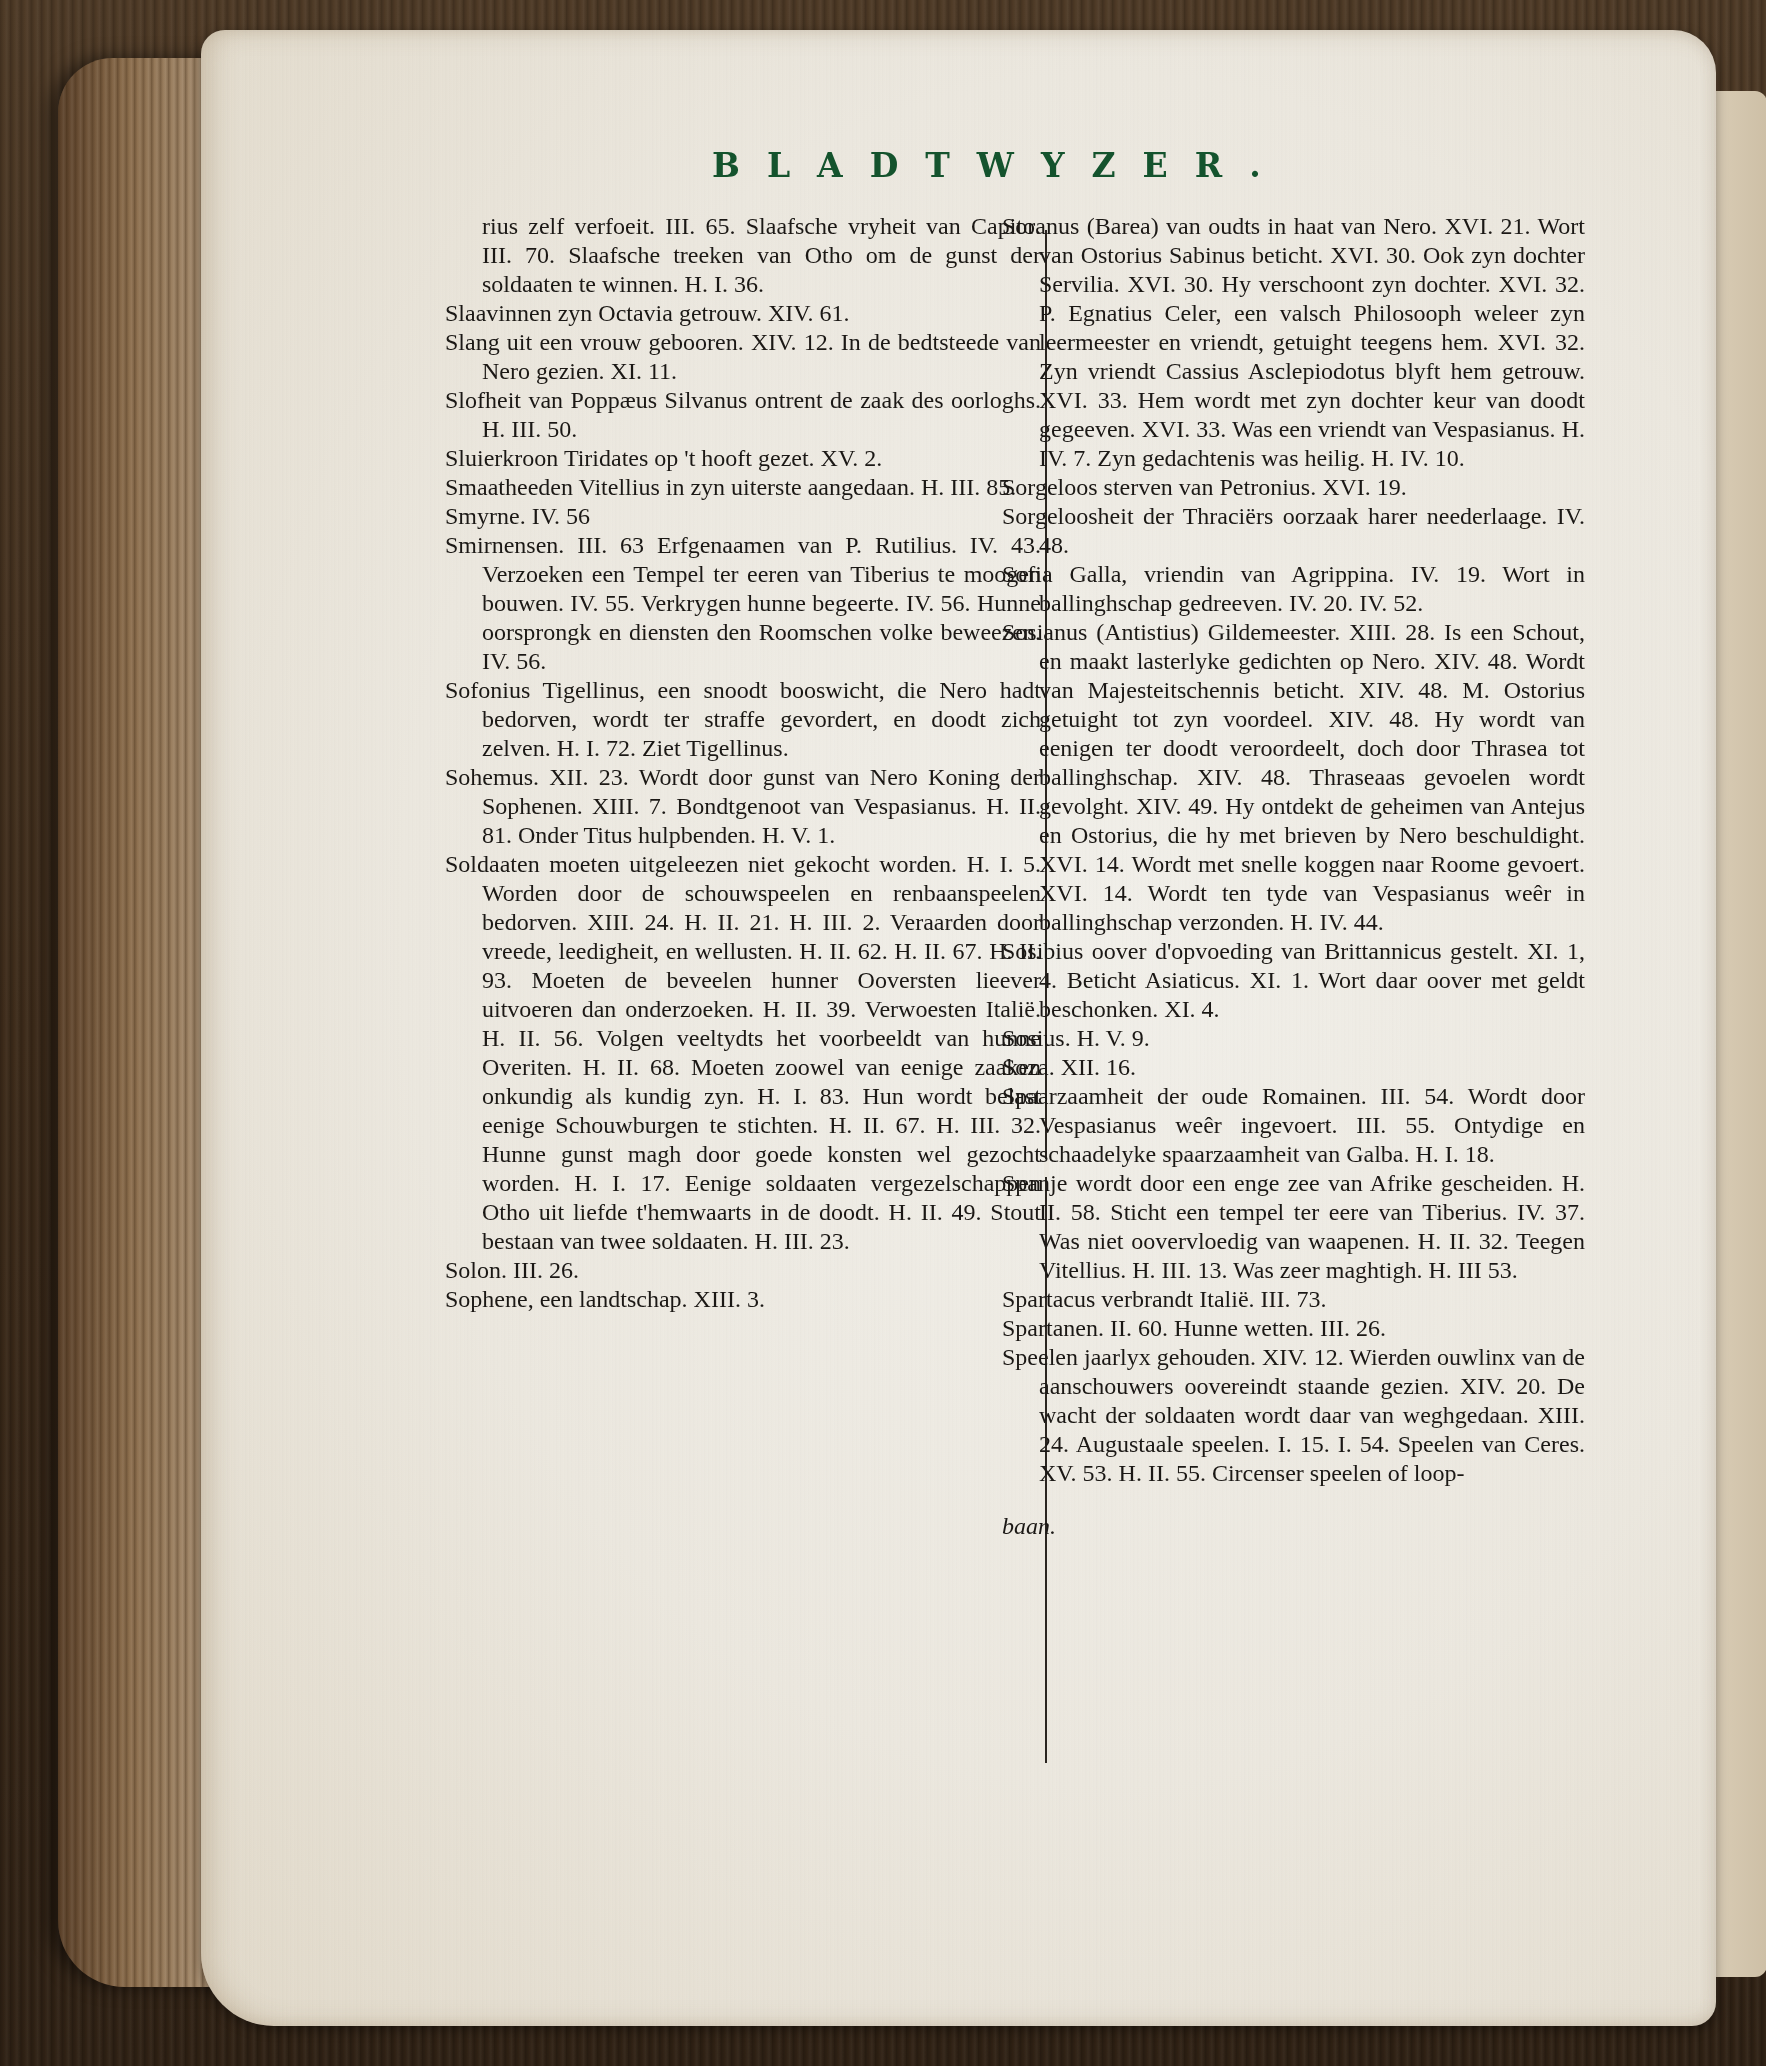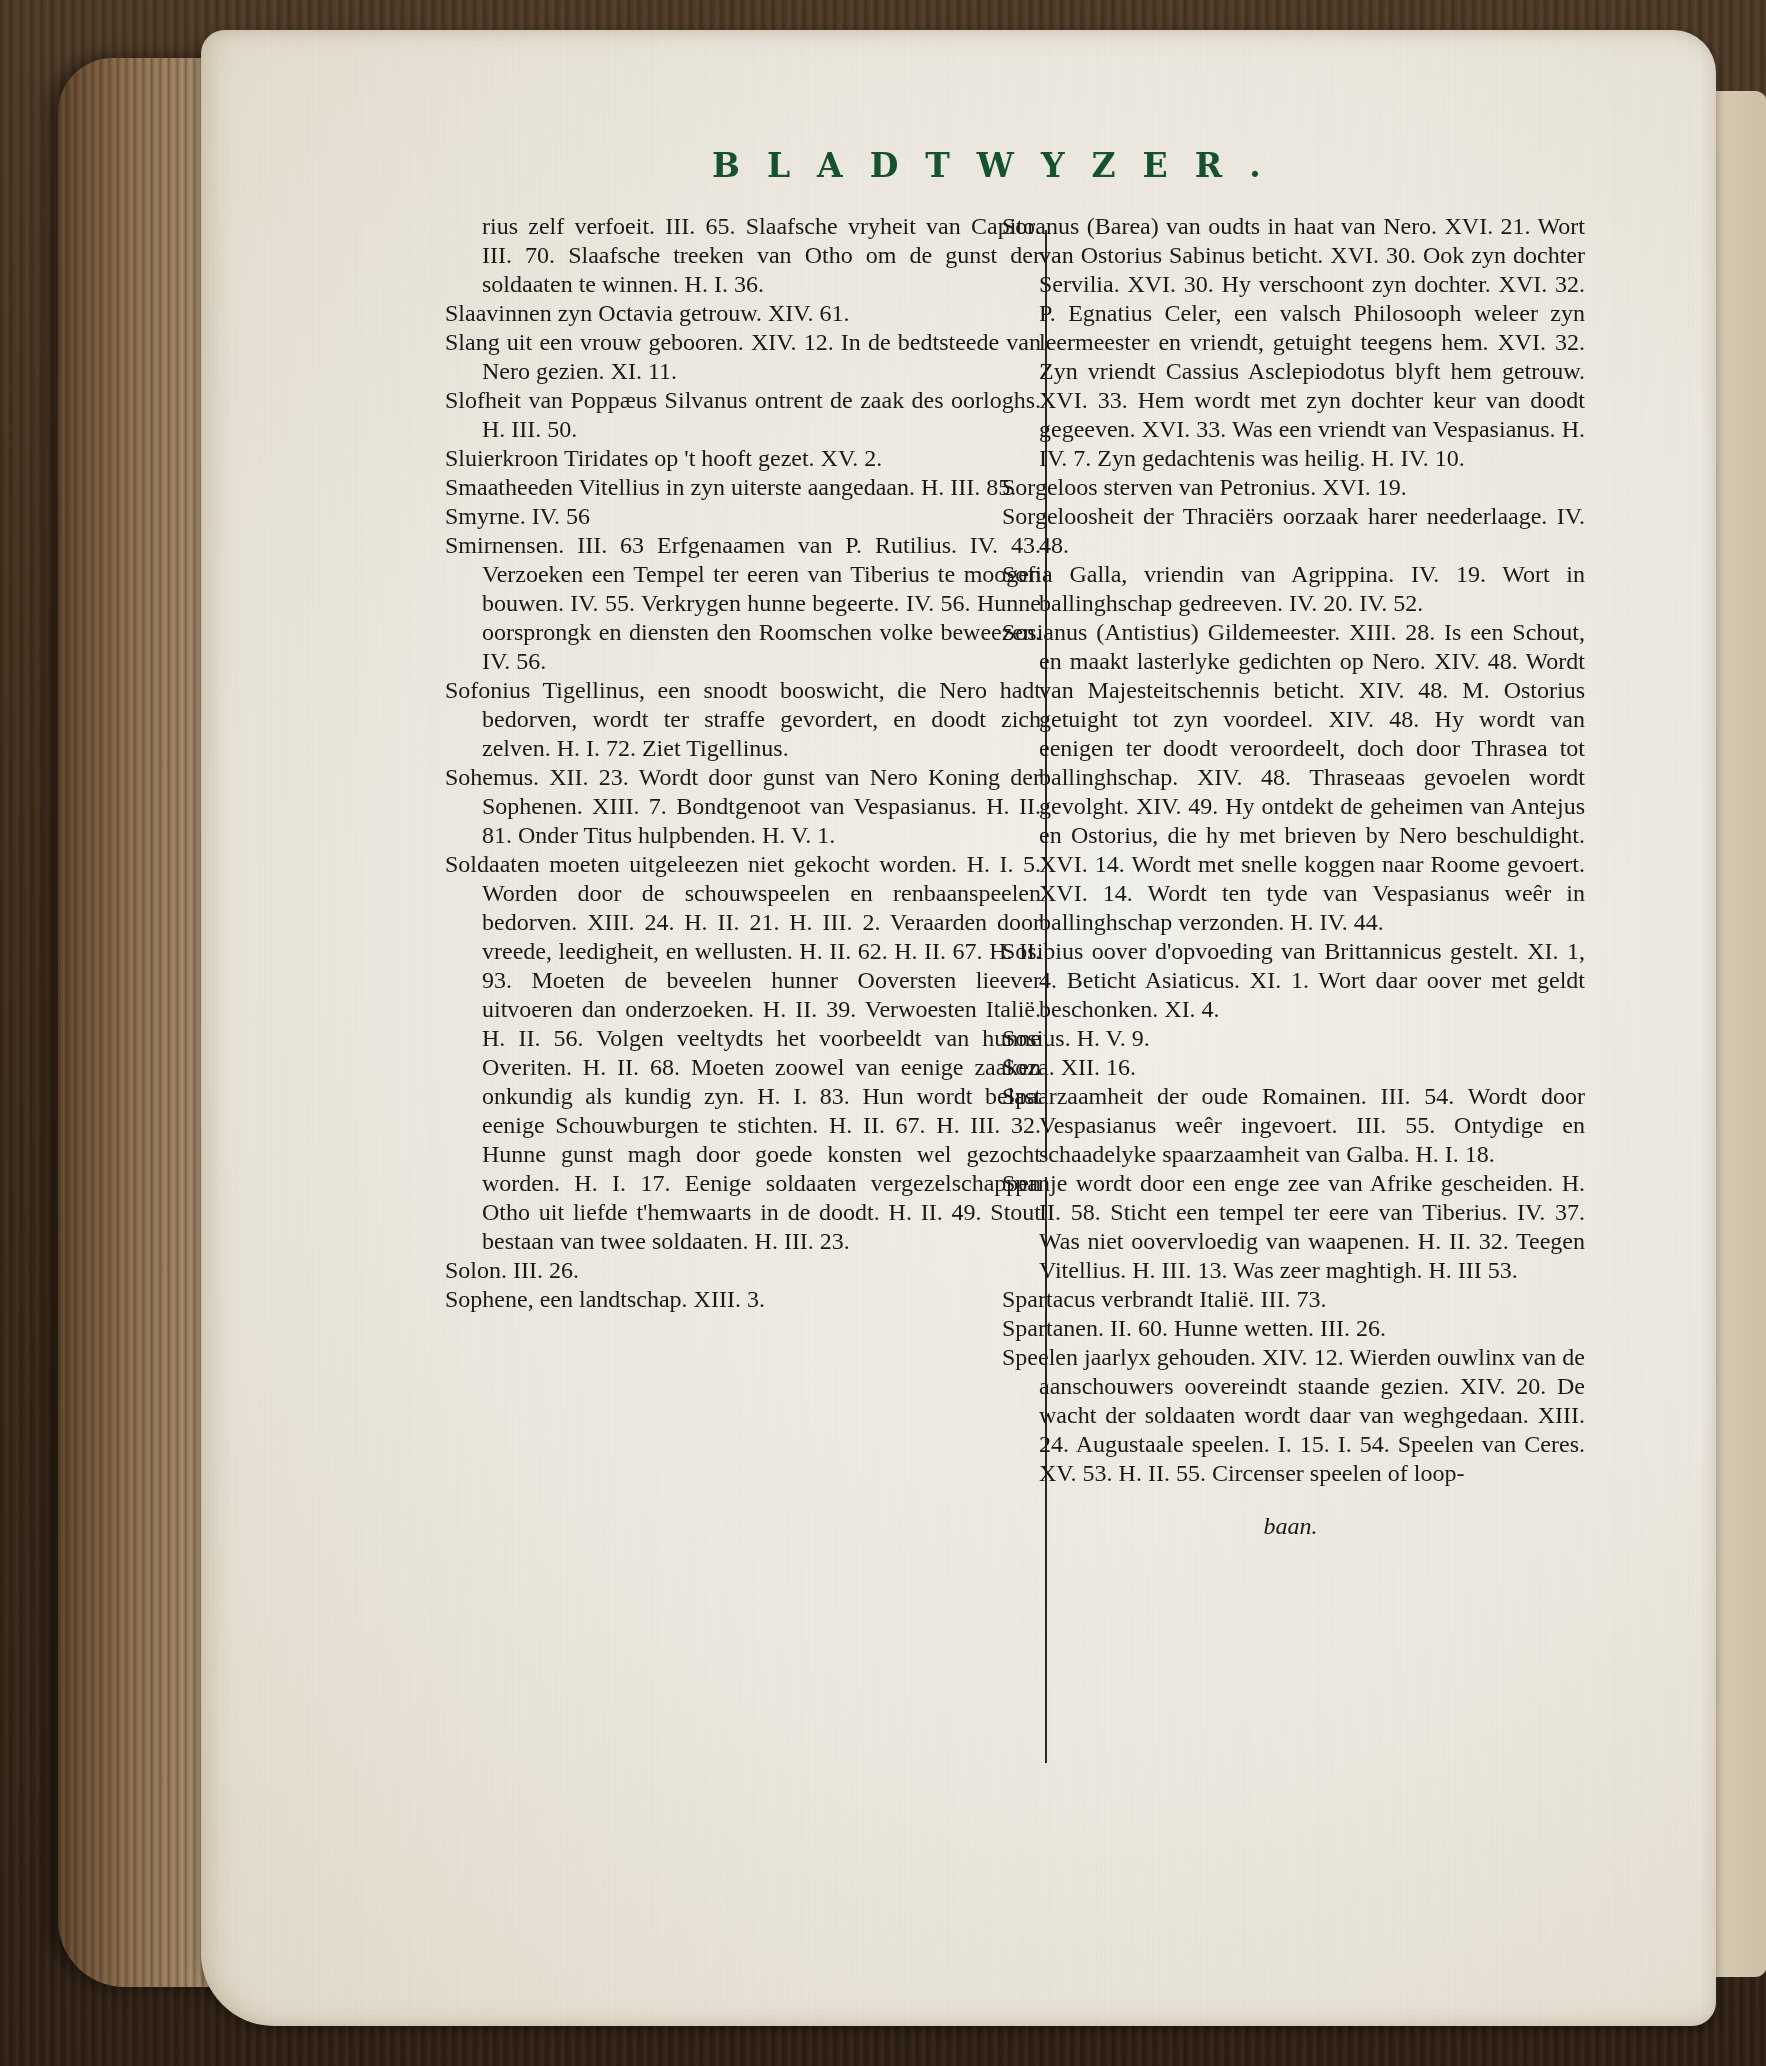--- a/index.html
+++ b/index.html
@@ -49,21 +49,21 @@
   }
   .col-left .entry.cont { padding-left: 37px; text-indent: 0; }
   .divider {
     position: absolute; left: 1045px; top: 230px; width: 1.8px; height: 1533px;
     background: #2a2520;
   }
   .divider-gap {
     position: absolute; left: 1044px; top: 1159px; width: 4.9px; height: 18px;
     background: #ece8df;
   }
-  .catchword { text-align: center; font-style: italic; padding-right: 6px; }
+  .catchword { text-align: left; font-style: italic; padding-right: 6px; }
 </style>
 </head>
 <body>
 
 <div class="book-block"></div>
 <div class="right-pages"></div>
 
 <div class="page"></div>
 
 <div class="running-head">BLADTWYZER.</div>

